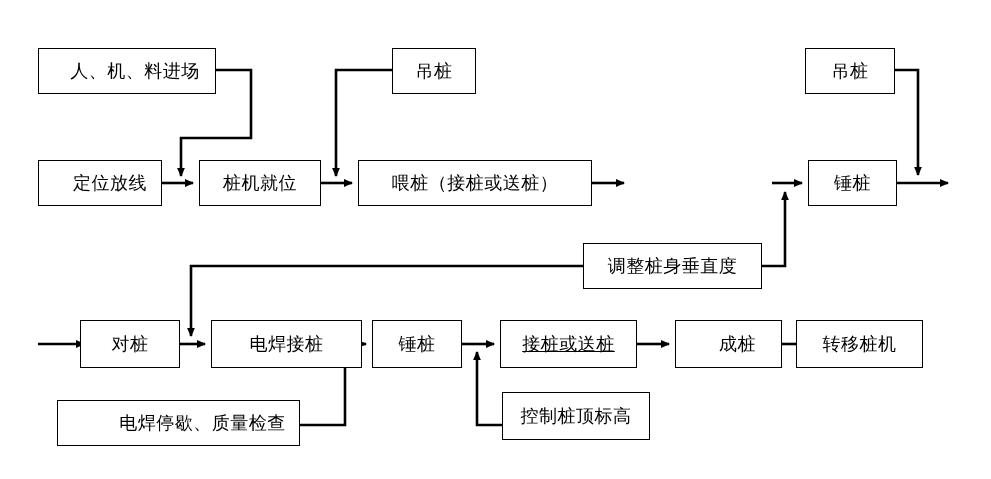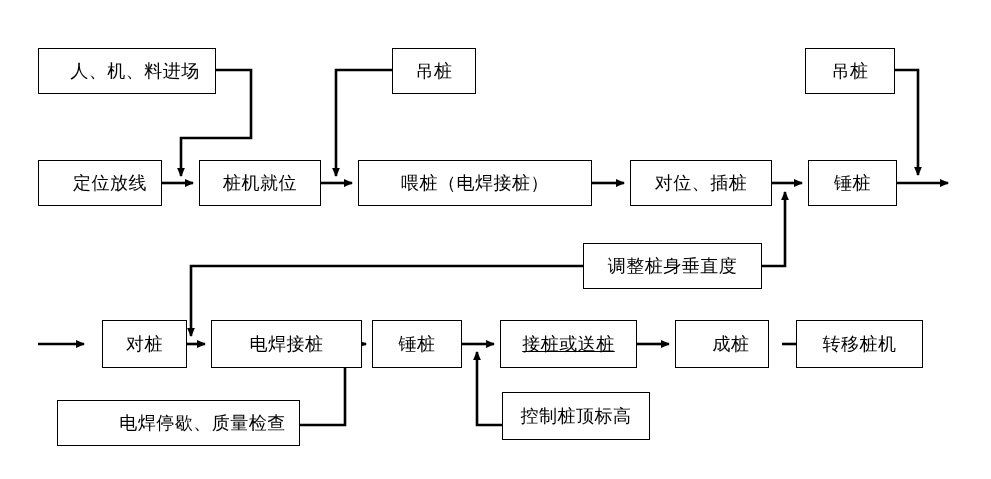--- a/index.html
+++ b/index.html
@@ -107,52 +107,49 @@
 
   <div class="node-box" style="left:38px;top:160px;width:124px;height:46px;padding-left:20px;">
     <span class="node-label">定位放线</span>
   </div>
 
   <div class="node-box" style="left:199px;top:160px;width:122px;height:46px;">
     <span class="node-label">桩机就位</span>
   </div>
 
   <div class="node-box" style="left:358px;top:160px;width:234px;height:46px;">
-    <span class="node-label">喂桩（电焊接桩）</span>
+    <span class="node-label">喂桩（接桩或送桩）</span>
   </div>
 
-  <div class="node-box" style="left:630px;top:160px;width:142px;height:46px;">
-    <span class="node-label">对位、插桩</span>
-  </div>
 
   <div class="node-box" style="left:808px;top:160px;width:89px;height:46px;">
     <span class="node-label">锤桩</span>
   </div>
 
   <div class="node-box" style="left:583px;top:243px;width:179px;height:46px;">
     <span class="node-label">调整桩身垂直度</span>
   </div>
 
-  <div class="node-box" style="left:102px;top:320px;width:85px;height:48px;text-align:center;">
+  <div class="node-box" style="left:80px;top:320px;width:100px;height:48px;text-align:center;">
     <span class="node-label">对桩</span>
   </div>
 
   <div class="node-box" style="left:211px;top:320px;width:151px;height:48px;">
     <span class="node-label">电焊接桩</span>
   </div>
 
   <div class="node-box" style="left:372px;top:320px;width:90px;height:48px;">
     <span class="node-label">锤桩</span>
   </div>
 
   <div class="node-box" style="left:500px;top:320px;width:137px;height:48px;text-decoration:underline;">
     <span class="node-label">接桩或送桩</span>
   </div>
 
-  <div class="node-box" style="left:675px;top:320px;width:94px;height:48px;padding-left:18px;">
+  <div class="node-box" style="left:675px;top:320px;width:107px;height:48px;padding-left:18px;">
     <span class="node-label">成桩</span>
   </div>
 
   <div class="node-box" style="left:796px;top:320px;width:127px;height:48px;">
     <span class="node-label">转移桩机</span>
   </div>
 
   <div class="node-box" style="left:57px;top:400px;width:243px;height:46px;padding-left:48px;">
     <span class="node-label">电焊停歇、质量检查</span>
   </div>

